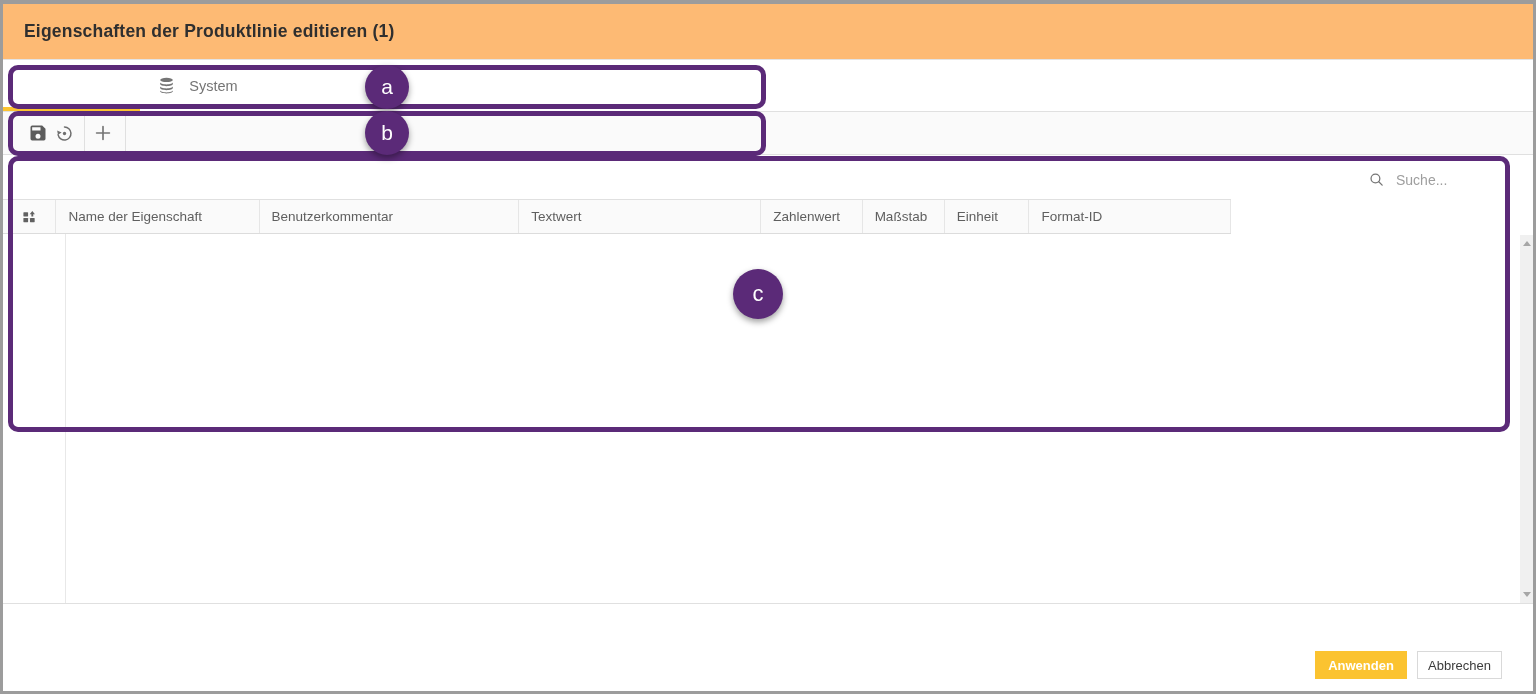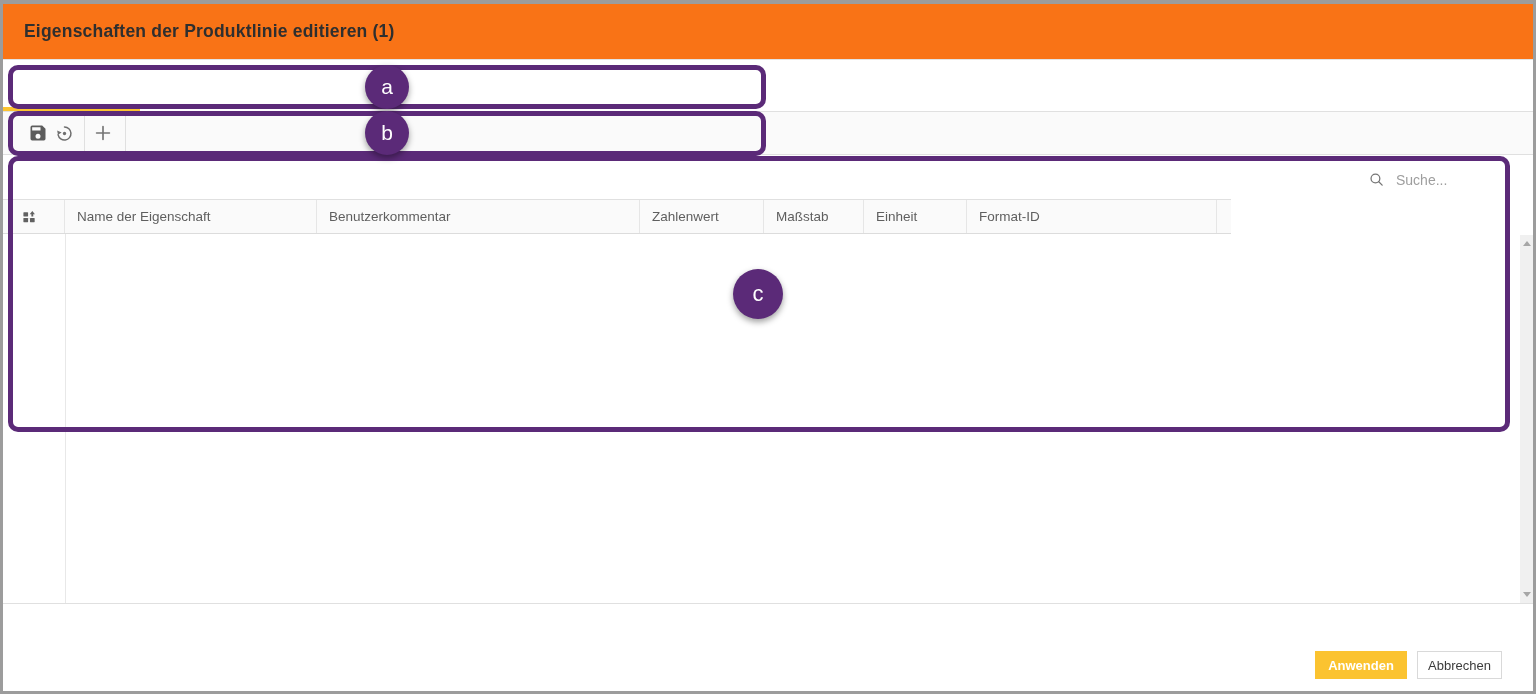--- a/index.html
+++ b/index.html
@@ -8,21 +8,21 @@
     background:#ffffff;
     font-family:"Liberation Sans", sans-serif;
     -webkit-font-smoothing:antialiased;
   }
   .abs{position:absolute;box-sizing:border-box;}
 
   
   .frame{inset:0;border:3px solid #9c9c9c;border-top-width:4px;pointer-events:none;z-index:40;}
 
   
-  .titlebar{left:3px;top:4px;width:1530px;height:56px;background:#f97316;border-bottom:1px solid #e3e3e3;}
+  .titlebar{left:3px;top:4px;width:1530px;height:56px;background:#fdba74;border-bottom:1px solid #e3e3e3;}
   .titlebar .title{position:absolute;left:21px;top:0;height:100%;display:flex;align-items:center;
     font-size:17.5px;font-weight:700;color:#2f2f2f;letter-spacing:.2px;}
 
   
   .tabbar{left:3px;top:60px;width:1530px;height:52px;background:#ffffff;border-bottom:1px solid #e0e0e0;}
   .tab{position:absolute;top:0;height:100%;display:flex;align-items:center;justify-content:center;gap:13px;cursor:pointer;}
   .tab .tab-label{font-size:14.5px;font-weight:500;color:#757575;}
   .tab-benutzer{left:0;width:137px;}
   .tab-system{left:137px;width:115px;}
   .tab-indicator{position:absolute;left:0;bottom:0;width:137px;height:4px;background:#fbc330;}
@@ -77,20 +77,31 @@
 </style>
 </head>
 <body>
 
 <div class="abs titlebar">
   <div class="title">Eigenschaften der Produktlinie editieren (1)</div>
 </div>
 
 <div class="abs tabbar">
   <div class="tab-indicator"></div>
+  <div class="tab tab-system">
+    <span>
+      <svg width="19" height="19" viewBox="0 0 24 24" fill="#757575">
+        <ellipse cx="12" cy="5" rx="8" ry="2.7"></ellipse>
+        <path d="M4 8c0 1.5 3.58 2.7 8 2.7S20 9.5 20 8v2.2c0 1.5-3.58 2.7-8 2.7s-8-1.2-8-2.7z"></path>
+        <path d="M4 13c0 1.5 3.58 2.7 8 2.7S20 14.5 20 13v2.2c0 1.5-3.58 2.7-8 2.7s-8-1.2-8-2.7z"></path>
+        <path d="M4 18c0 1.5 3.58 2.7 8 2.7S20 19.5 20 18v1.3c0 1.5-3.58 2.7-8 2.7s-8-1.2-8-2.7z"></path>
+      </svg>
+    </span>
+    <span class="tab-label">System</span>
+  </div>
 </div>
 
 <div class="abs toolbar">
   <div class="tool-btn" style="left:18px;">
     <span>
       <svg width="20" height="20" viewBox="0 0 24 24" fill="#5c5c5c">
         <path d="M17 3H5a2 2 0 0 0-2 2v14a2 2 0 0 0 2 2h14a2 2 0 0 0 2-2V7l-4-4zm-5 16a3 3 0 1 1 0-6 3 3 0 0 1 0 6zm3-10H5V5h10v4z"></path>
       </svg>
     </span>
   </div>
@@ -130,20 +141,21 @@
       <svg width="15" height="15" viewBox="0 0 16 16" fill="#616161">
         <rect x="1.5" y="3.5" width="5" height="4.5" rx="0.5"></rect>
         <rect x="1.5" y="9.5" width="5" height="4.5" rx="0.5"></rect>
         <rect x="8.5" y="9.5" width="5" height="4.5" rx="0.5"></rect>
         <path d="M11 2 L13.8 5.5 H12 V8 H10 V5.5 H8.2 Z"></path>
       </svg>
     </span>
   </div>
   <div class="hcell" style="width:252px;">Name der Eigenschaft</div>
   <div class="hcell" style="width:323px;">Benutzerkommentar</div>
+  <div class="hcell" style="width:301px;">Textwert</div>
   <div class="hcell" style="width:124px;">Zahlenwert</div>
   <div class="hcell" style="width:100px;">Maßstab</div>
   <div class="hcell" style="width:103px;">Einheit</div>
   <div class="hcell" style="width:250px;">Format-ID</div>
   <div class="hfill"></div>
 </div>
 
 <div class="abs grid-colline"></div>
 <div class="abs grid-bottomline"></div>
 

